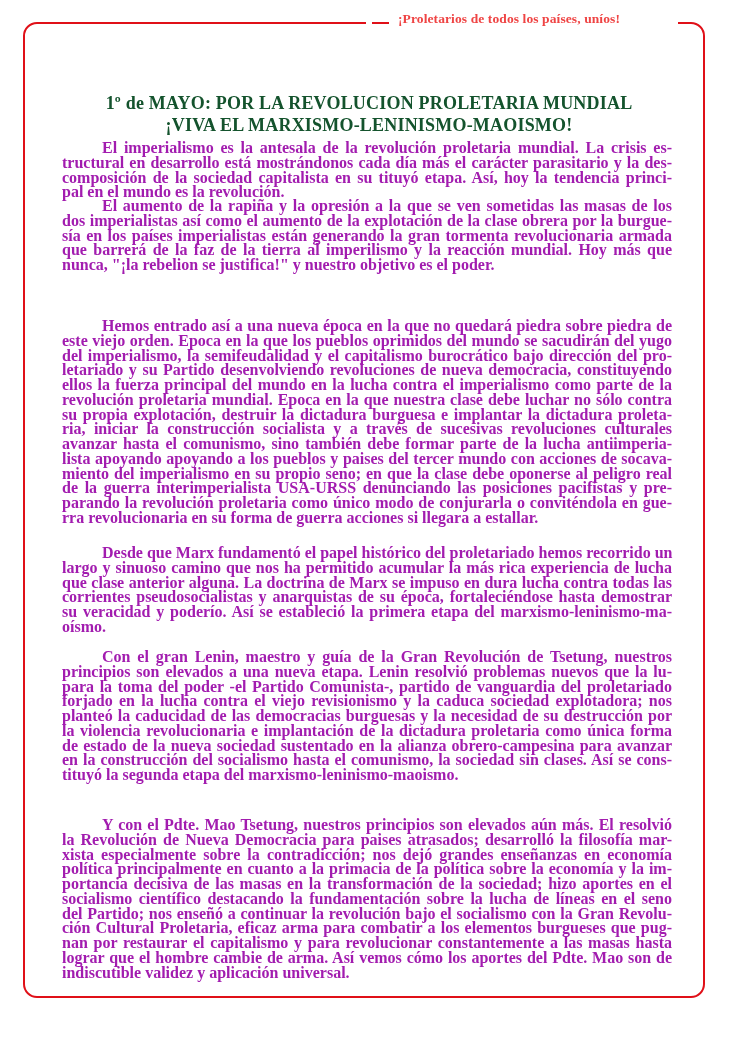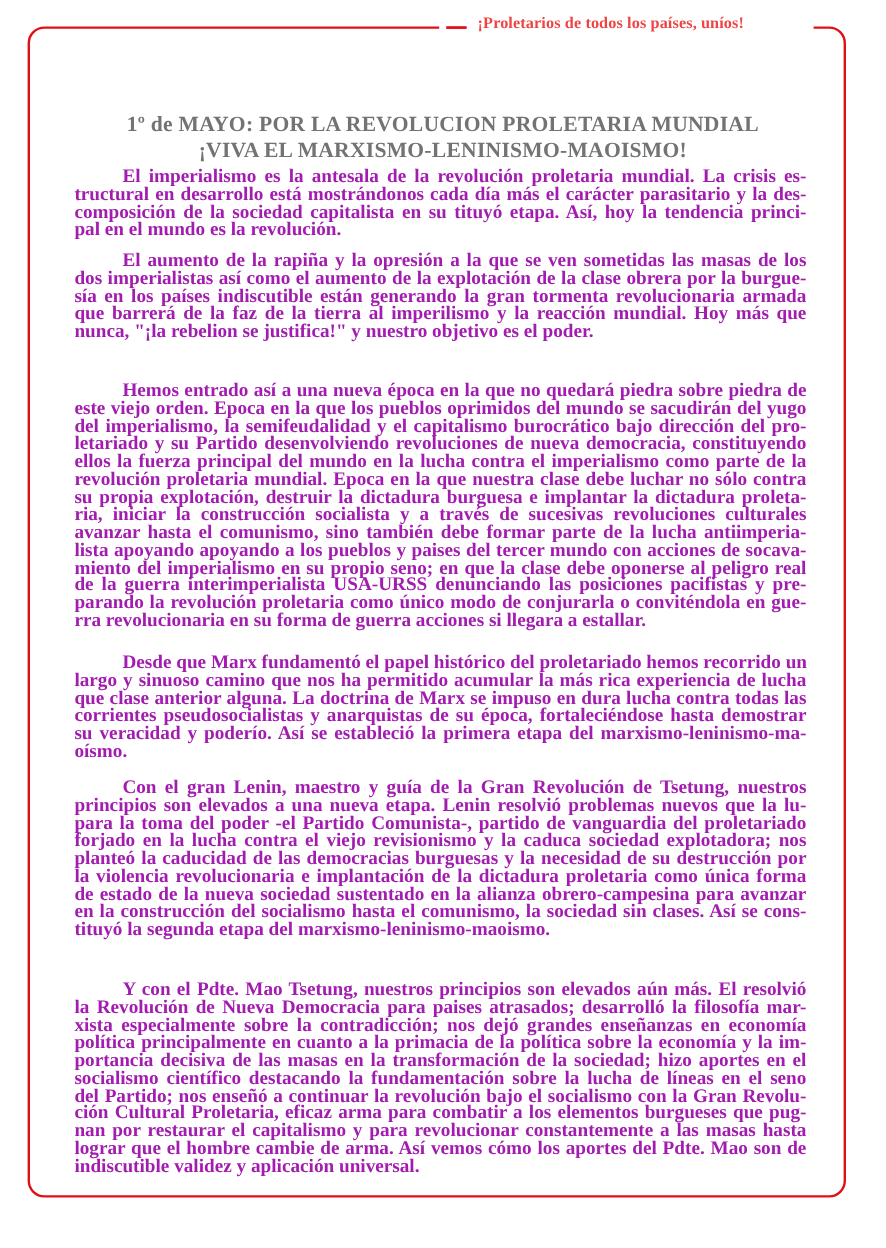--- a/index.html
+++ b/index.html
@@ -60,21 +60,21 @@
       background: #ffffff;
     }
     .title {
       position: absolute;
       left: 0;
       width: 738px;
       text-align: center;
       font-weight: bold;
       font-size: 18px;
       line-height: 22px;
-      color: #737373;
+      color: #14532d;
       letter-spacing: 0.2px;
     }
     .title.t1 { top: 92px; }
     .title.t2 { top: 114px; }
     .body-text {
       position: absolute;
       left: 62px;
       width: 610px;
       font-size: 16px;
       line-height: 14.75px;
@@ -88,21 +88,21 @@
       height: 14.75px;
     }
     .line.last {
       text-align-last: left;
     }
     .line.indent {
       padding-left: 40px;
     }
     .bold { font-weight: bold; }
     .p1 { top: 141px; }
-    .p2 { top: 211px; }
+    .p2 { top: 199px; }
     .p3 { top: 319px; }
     .p4 { top: 546px; }
     .p5 { top: 650px; }
     .p6 { top: 818px; }
   </style>
 </head>
 <body>
 
 <div class="frame"></div>
 <div class="frame-gap-left"></div>
@@ -115,21 +115,21 @@
 
 <div class="body-text p1">
     <span class="line indent bold">El imperialismo es la antesala de la revolución proletaria mundial. La crisis es-</span>
     <span class="line bold">tructural en desarrollo está mostrándonos cada día más el carácter parasitario y la des-</span>
     <span class="line bold">composición de la sociedad capitalista en su tituyó etapa. Así, hoy la tendencia princi-</span>
     <span class="line last bold">pal en el mundo es la revolución.</span>
   </div>
 <div class="body-text p2">
     <span class="line indent bold">El aumento de la rapiña y la opresión a la que se ven sometidas las masas de los</span>
     <span class="line bold">dos imperialistas así como el aumento de la explotación de la clase obrera por la burgue-</span>
-    <span class="line bold">sía en los países indiscutible están generando la gran tormenta revolucionaria armada</span>
+    <span class="line bold">sía en los países imperialistas están generando la gran tormenta revolucionaria armada</span>
     <span class="line bold">que barrerá de la faz de la tierra al imperilismo y la reacción mundial. Hoy más que</span>
     <span class="line last bold">nunca, "¡la rebelion se justifica!" y nuestro objetivo es el poder.</span>
   </div>
 <div class="body-text p3">
     <span class="line indent bold">Hemos entrado así a una nueva época en la que no quedará piedra sobre piedra de</span>
     <span class="line bold">este viejo orden. Epoca en la que los pueblos oprimidos del mundo se sacudirán del yugo</span>
     <span class="line bold">del imperialismo, la semifeudalidad y el capitalismo burocrático bajo dirección del pro-</span>
     <span class="line bold">letariado y su Partido desenvolviendo revoluciones de nueva democracia, constituyendo</span>
     <span class="line bold">ellos la fuerza principal del mundo en la lucha contra el imperialismo como parte de la</span>
     <span class="line bold">revolución proletaria mundial. Epoca en la que nuestra clase debe luchar no sólo contra</span>

